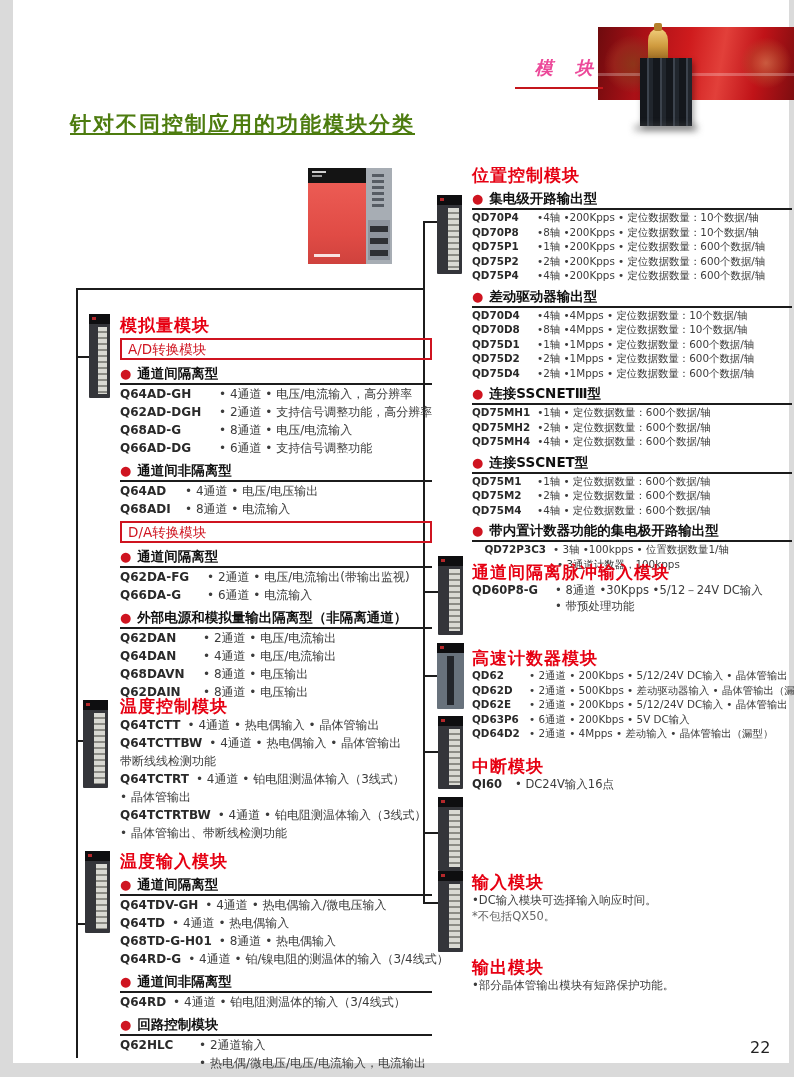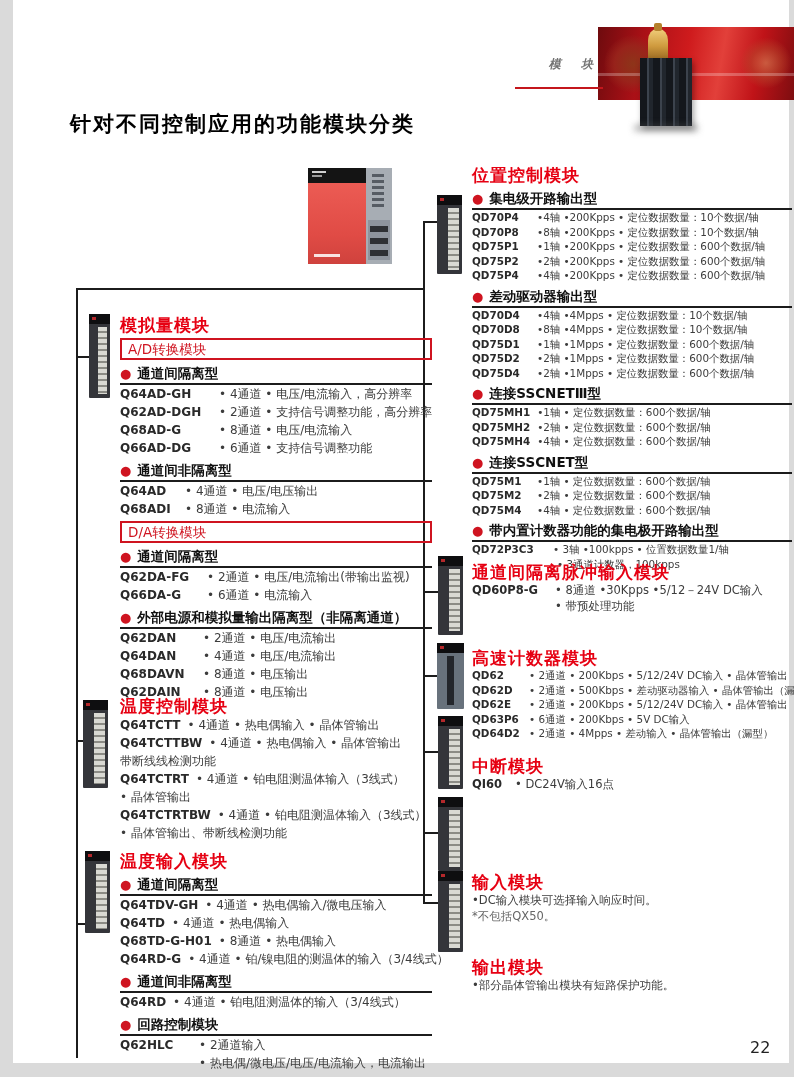--- a/index.html
+++ b/index.html
@@ -15,24 +15,24 @@
   .banner .streak{position:absolute;left:0;top:46px;width:196px;height:3px;background:rgba(255,255,255,.25);}
   .gold-bottle{position:absolute;left:648px;top:29px;width:20px;height:38px;
     background:linear-gradient(180deg,#f0cd7a 0%,#cf9a3e 45%,#7c4e12 100%);
     border-radius:45% 45% 30% 30% / 30% 30% 12% 12%;}
   .gold-bottle:before{content:"";position:absolute;left:6px;top:-6px;width:8px;height:8px;background:#b5812c;border-radius:2px;}
   .plc-tower{position:absolute;left:640px;top:58px;width:52px;height:68px;
     background:repeating-linear-gradient(90deg,#14171c 0 7px,#3c434d 7px 9px,#21262d 9px 13px);
     box-shadow:2px 4px 6px rgba(0,0,0,.35);}
   .plc-tower:after{content:"";position:absolute;left:-6px;bottom:-6px;width:64px;height:8px;background:rgba(90,90,90,.35);filter:blur(3px);}
   .tab-label{position:absolute;left:505px;top:56px;width:96px;text-align:right;
-    font-size:12px;font-weight:bold;font-style:italic;color:#737373;letter-spacing:8px;}
+    font-size:18px;font-weight:bold;font-style:italic;color:#ec4899;letter-spacing:8px;}
   .tab-underline{position:absolute;left:515px;top:87px;width:88px;height:2px;background:#c4161c;}
   
-  .page-title{position:absolute;left:70px;top:110px;font-size:21px;font-weight:bold;color:#000000;letter-spacing:2px;white-space:nowrap;}
+  .page-title{position:absolute;left:70px;top:110px;font-size:21px;font-weight:bold;color:#4d7c0f;letter-spacing:2px;white-space:nowrap;text-decoration:underline;}
   
   .cpu{position:absolute;left:308px;top:168px;width:84px;height:96px;}
   .cpu .red{position:absolute;left:0;top:0;width:58px;height:96px;background:linear-gradient(180deg,#ef6058 0%,#e04b45 70%,#cf423d 100%);}
   .cpu .red .cap{position:absolute;left:0;top:0;width:58px;height:15px;background:#141414;}
   .cpu .red .cap i{position:absolute;left:4px;top:3px;width:14px;height:2px;background:#cfcfcf;}
   .cpu .red .cap em{position:absolute;left:4px;top:7px;width:10px;height:2px;background:#9a9a9a;}
   .cpu .red .logo{position:absolute;left:6px;bottom:7px;width:26px;height:3px;background:rgba(255,255,255,.85);}
   .cpu .grey{position:absolute;left:58px;top:0;width:26px;height:96px;background:#a7adb4;}
   .cpu .grey .vents{position:absolute;left:6px;top:6px;width:12px;height:34px;
     background:repeating-linear-gradient(180deg,#565c64 0 3px,#a7adb4 3px 6px);}
@@ -64,21 +64,21 @@
   .g-analog .blk-1 .model{min-width:92px;}
   .g-analog .blk-2 .model{min-width:58px;}
   .g-analog .blk-4 .model{min-width:80px;}
   .g-analog .blk-5 .model{min-width:76px;}
   .g-temp-input .blk-2 .model{min-width:72px;}
   .g-temp-input .indent{padding-left:79px;}
   
   .g-position .item,.g-counter .item{font-size:10.4px;line-height:14.5px;}
   .g-pulse .item,.g-interrupt .item,.g-input .item,.g-output .item{font-size:11.5px;line-height:16px;}
   .g-position .model{min-width:58px;}
-  .g-position .blk-4 .model{min-width:74px;}
+  .g-position .blk-4 .model{min-width:74px;text-align:right;}
   .g-position .indent{padding-left:85px;}
   .g-pulse .model{min-width:76px;}
   .g-pulse .indent{padding-left:83px;}
   .g-counter .model{min-width:50px;}
   .g-interrupt .model{min-width:36px;}
   .page-number{position:absolute;left:750px;top:1038px;font-size:16px;color:#222;}
 </style>
 </head>
 <body>
 

